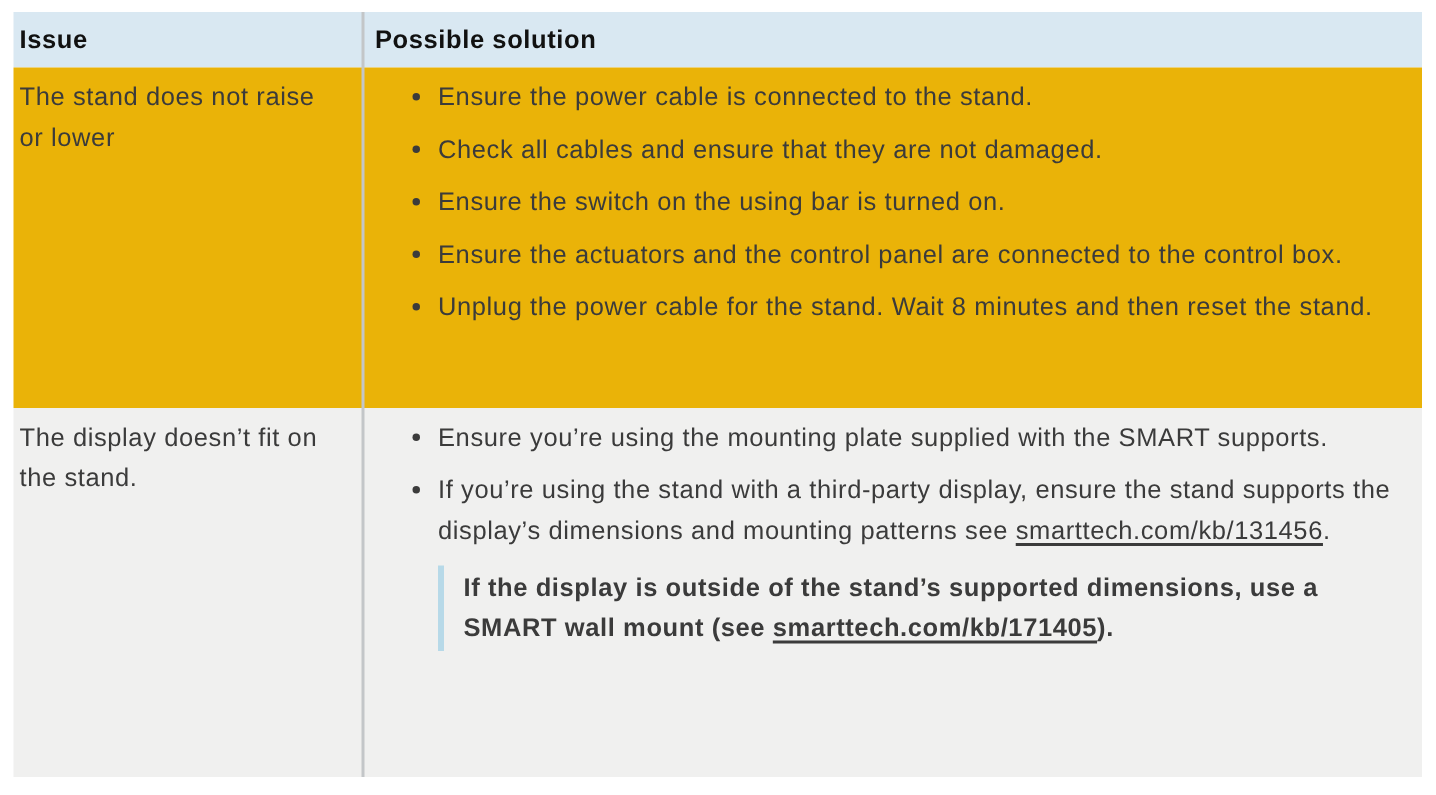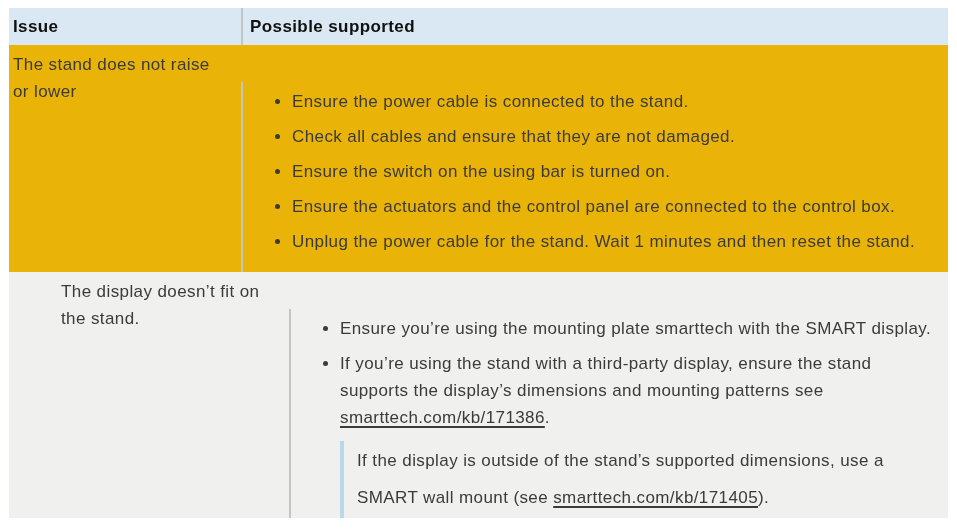--- a/index.html
+++ b/index.html
@@ -26,70 +26,70 @@
   .thead { background: var(--header-bg); height: 37px; }
   .th {
     display: flex; align-items: center;
     font-weight: bold; color: var(--header-text);
   }
   .th.col-issue { padding-left: 4px; }
   .th.col-solution { padding-left: 7px; }
   .body-row .col-issue {
     padding: 6px 14px 0 4px; line-height: 27px;
   }
-  .body-row .col-solution { padding: 6px 0 0 0; margin-top: 37px; }
+  .body-row .col-solution { padding: 6px 0 0 0; }
   .row-1 { min-height: 227px; background: #eab308; }
-  .row-2 { min-height: 246px; background: var(--row-alt-bg); padding-left: 48px; }
+  .row-2 { min-height: 246px; background: var(--row-alt-bg); }
   ul.solutions { margin: 0; padding: 0 10px 0 49px; list-style: disc; }
   ul.solutions li { line-height: 27px; margin-bottom: 8px; }
   a.link {
     color: inherit; text-decoration: underline;
     text-underline-offset: 3px; text-decoration-thickness: 1.5px;
     cursor: pointer;
   }
   .tip {
     margin: 10px 10px 0 49px;
     border-left: 4px solid var(--tip-bar);
     padding: 1px 0 2px 13px;
   }
   .tip-title {
     font-weight: bold; color: var(--header-text);
     line-height: 24px; margin-bottom: 11px;
   }
-  .tip-body { line-height: 37px; }
+  .tip-body { line-height: 27px; font-weight: bold; }
 </style>
 </head>
 <body>
 
 <div class="ts-table">
 
   <div class="row thead">
     <div class="th col-issue">Issue</div>
-    <div class="th col-solution">Possible supported</div>
+    <div class="th col-solution">Possible solution</div>
   </div>
 
   <div class="row body-row row-1">
     <div class="col-issue">The stand does not raise or lower</div>
     <div class="col-solution">
       <ul class="solutions">
         <li>Ensure the power cable is connected to the stand.</li>
         <li>Check all cables and ensure that they are not damaged.</li>
         <li>Ensure the switch on the using bar is turned on.</li>
         <li>Ensure the actuators and the control panel are connected to the control box.</li>
-        <li>Unplug the power cable for the stand. Wait 1 minutes and then reset the stand.</li>
+        <li>Unplug the power cable for the stand. Wait 8 minutes and then reset the stand.</li>
       </ul>
     </div>
   </div>
 
   <div class="row body-row row-2">
     <div class="col-issue">The display doesn’t fit on the stand.</div>
     <div class="col-solution">
       <ul class="solutions">
-        <li>Ensure you’re using the mounting plate smarttech with the SMART display.</li>
-        <li><span>If you’re using the stand with a third-party display, ensure the stand supports the display’s dimensions and mounting patterns see </span><a class="link">smarttech.com/kb/171386</a><span>.</span></li>
+        <li>Ensure you’re using the mounting plate supplied with the SMART supports.</li>
+        <li><span>If you’re using the stand with a third-party display, ensure the stand supports the display’s dimensions and mounting patterns see </span><a class="link">smarttech.com/kb/131456</a><span>.</span></li>
       </ul>
       <div class="tip">
         <div class="tip-body"><span>If the display is outside of the stand’s supported dimensions, use a SMART wall mount (see </span><a class="link">smarttech.com/kb/171405</a><span>).</span></div>
       </div>
     </div>
   </div>
 
 </div>
 
 </body></html>

